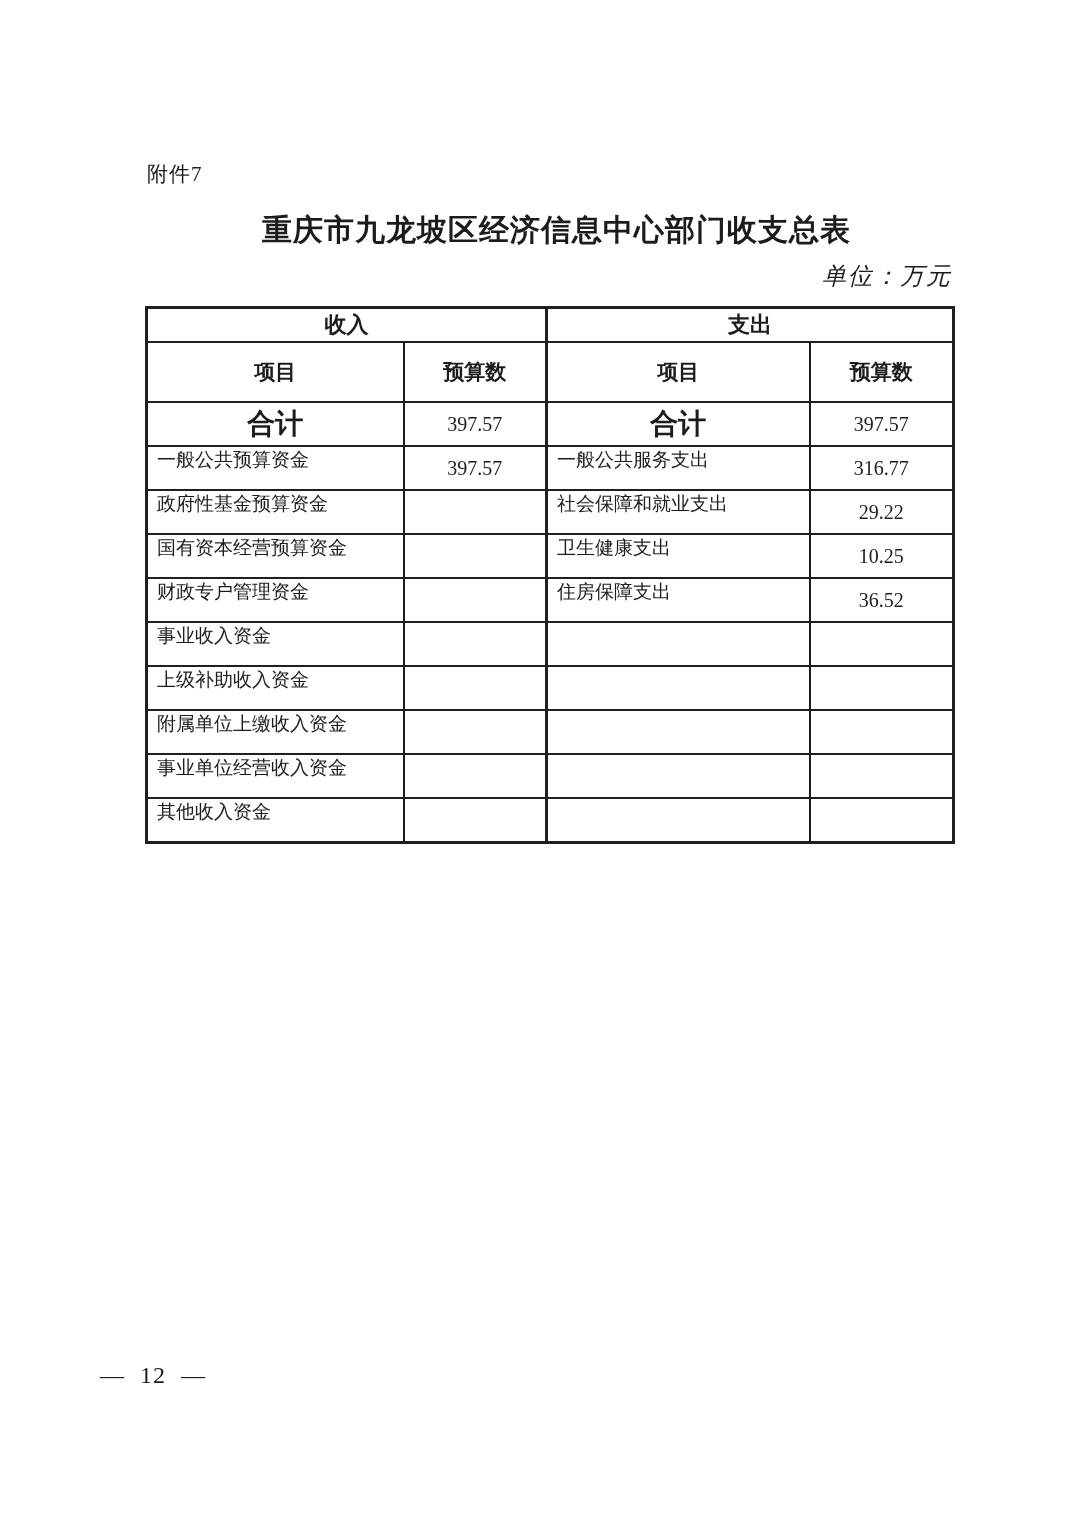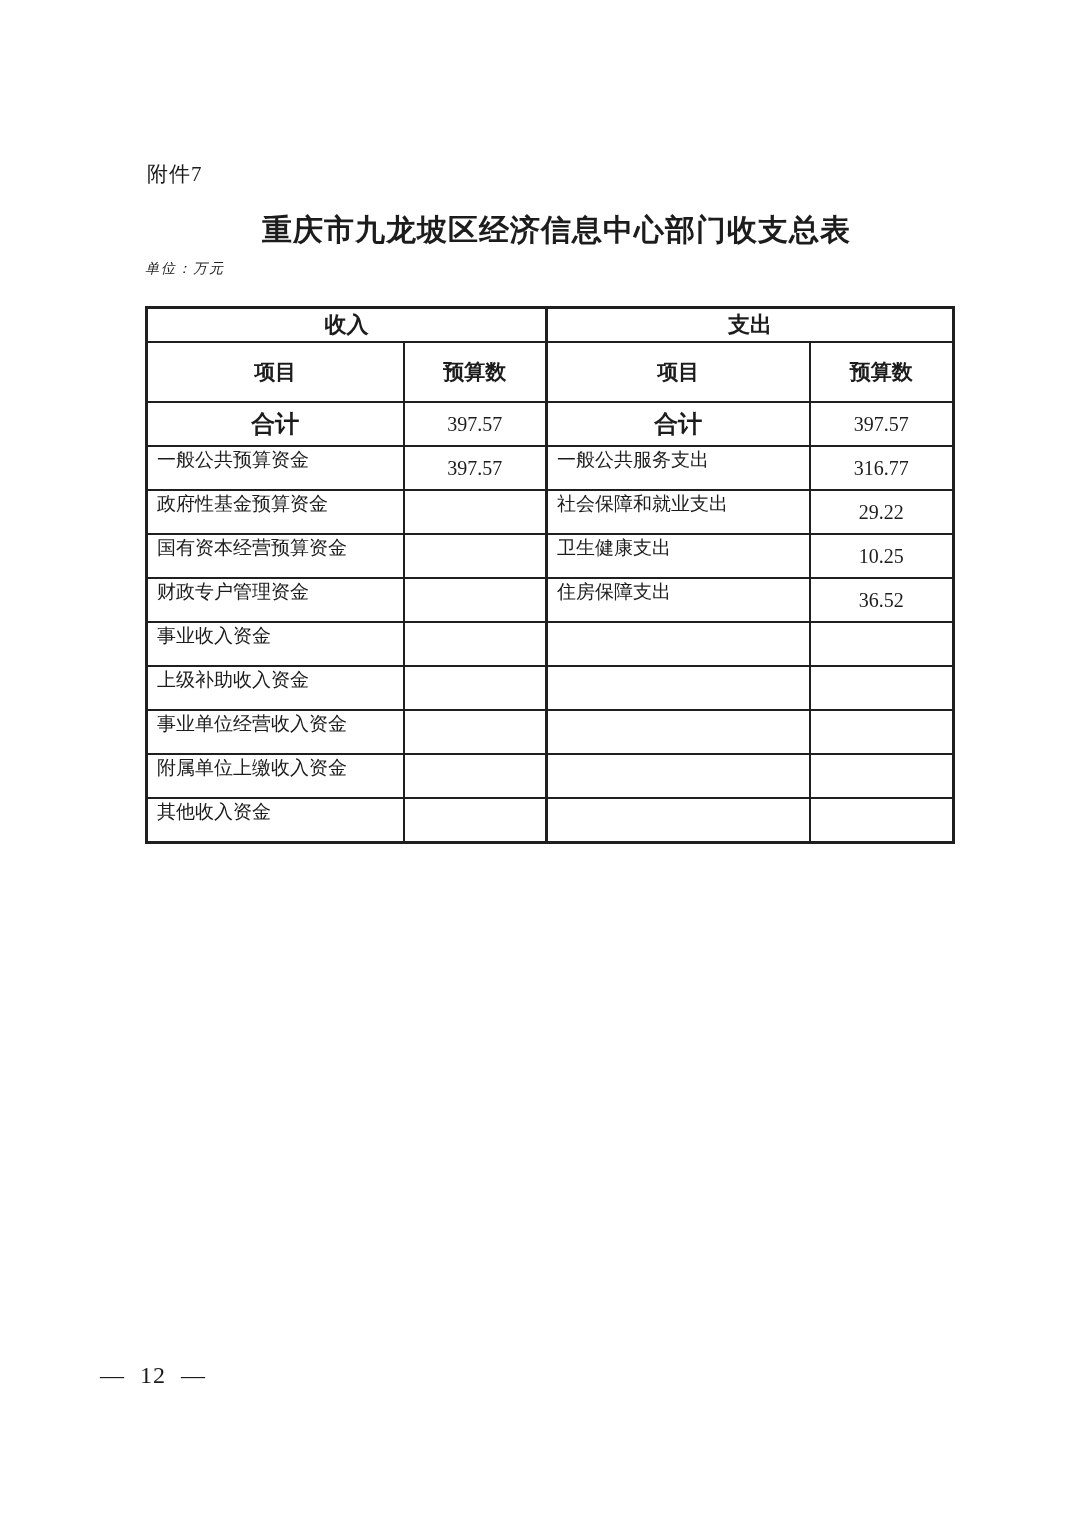--- a/index.html
+++ b/index.html
@@ -16,21 +16,21 @@
     font-size:21px; letter-spacing:1px;
   }
   .title {
     position:absolute; left:145px; top:202px; width:807px;
     margin:8px; text-align:center;
     font-family:"Liberation Sans", sans-serif;
     font-weight:700; font-size:30px; letter-spacing:1px;
   }
   .unit {
     position:absolute; left:145px; top:260px; width:807px;
-    font-size:14px; font-style:italic;
+    text-align:right; font-size:24px; font-style:italic;
     letter-spacing:2px;
   }
   table.budget-table {
     position:absolute; left:145px; top:306px; width:807px;
     border-collapse:collapse; table-layout:fixed;
     border:3px solid #1f1f1f;
   }
   .budget-table th, .budget-table td {
     border:2px solid #1f1f1f;
     overflow:hidden; white-space:nowrap;
@@ -45,21 +45,21 @@
     font-size:22px; font-weight:700; 
   }
   th.col {
     font-family:"Liberation Sans", sans-serif;
     font-size:21px; font-weight:700; text-align:center;margin-top:29px;
   }
   td.item  { font-size:19px; text-align:left; padding:0 6px 16px 9px; }
   td.value { font-size:20px; text-align:center; }
   td.total-label {
     font-family:"Liberation Sans", sans-serif;
-    font-size:24px; font-weight:700; text-align:center;
+    font-size:28px; font-weight:700; text-align:center;
   }
   td.total-value { font-size:20px; text-align:center; }
   .page-number {
     position:absolute; left:100px; top:1362px;
     font-size:24px; letter-spacing:1px; word-spacing:8px;
   }
 </style>
 </head>
 <body>
 
@@ -127,27 +127,27 @@
         <td class="item"></td>
         <td class="value"></td>
       </tr>
       <tr class="data-row">
         <td class="item">上级补助收入资金</td>
         <td class="value mid-right"></td>
         <td class="item"></td>
         <td class="value"></td>
       </tr>
       <tr class="data-row">
-        <td class="item">事业单位经营收入资金</td>
+        <td class="item">附属单位上缴收入资金</td>
         <td class="value mid-right"></td>
         <td class="item"></td>
         <td class="value"></td>
       </tr>
       <tr class="data-row">
-        <td class="item">附属单位上缴收入资金</td>
+        <td class="item">事业单位经营收入资金</td>
         <td class="value mid-right"></td>
         <td class="item"></td>
         <td class="value"></td>
       </tr>
       <tr class="data-row">
         <td class="item">其他收入资金</td>
         <td class="value mid-right"></td>
         <td class="item"></td>
         <td class="value"></td>
       </tr>

